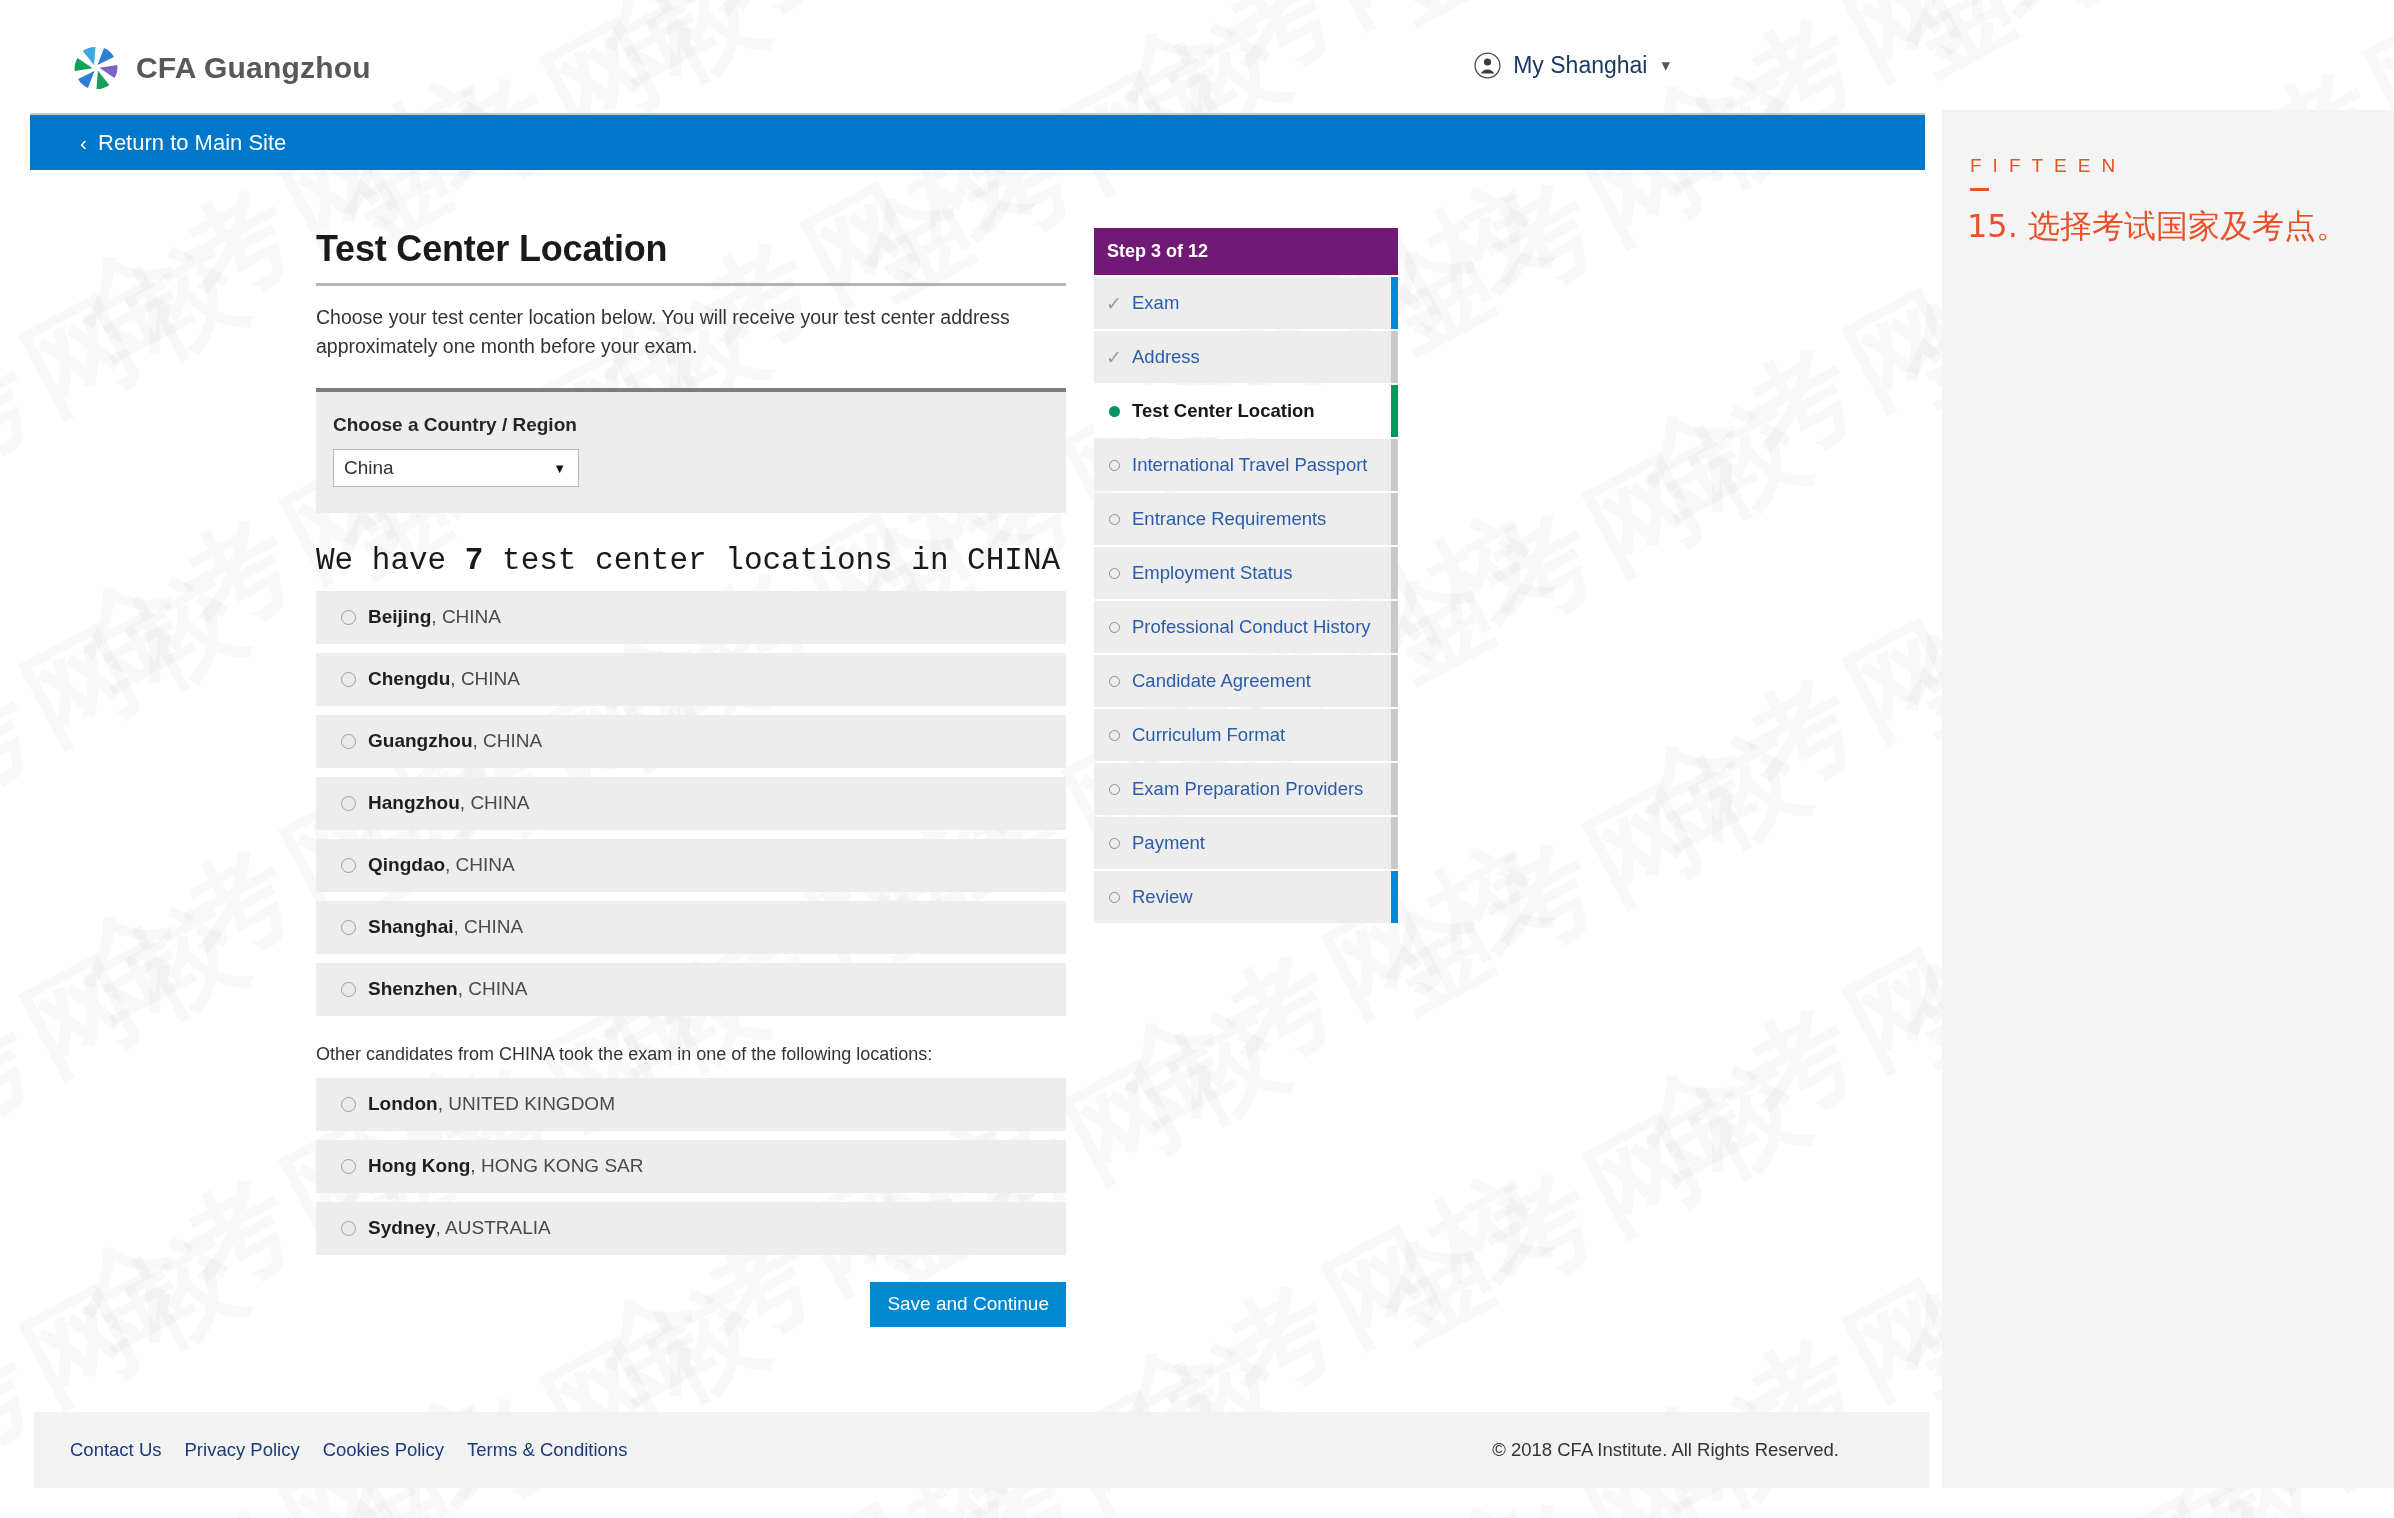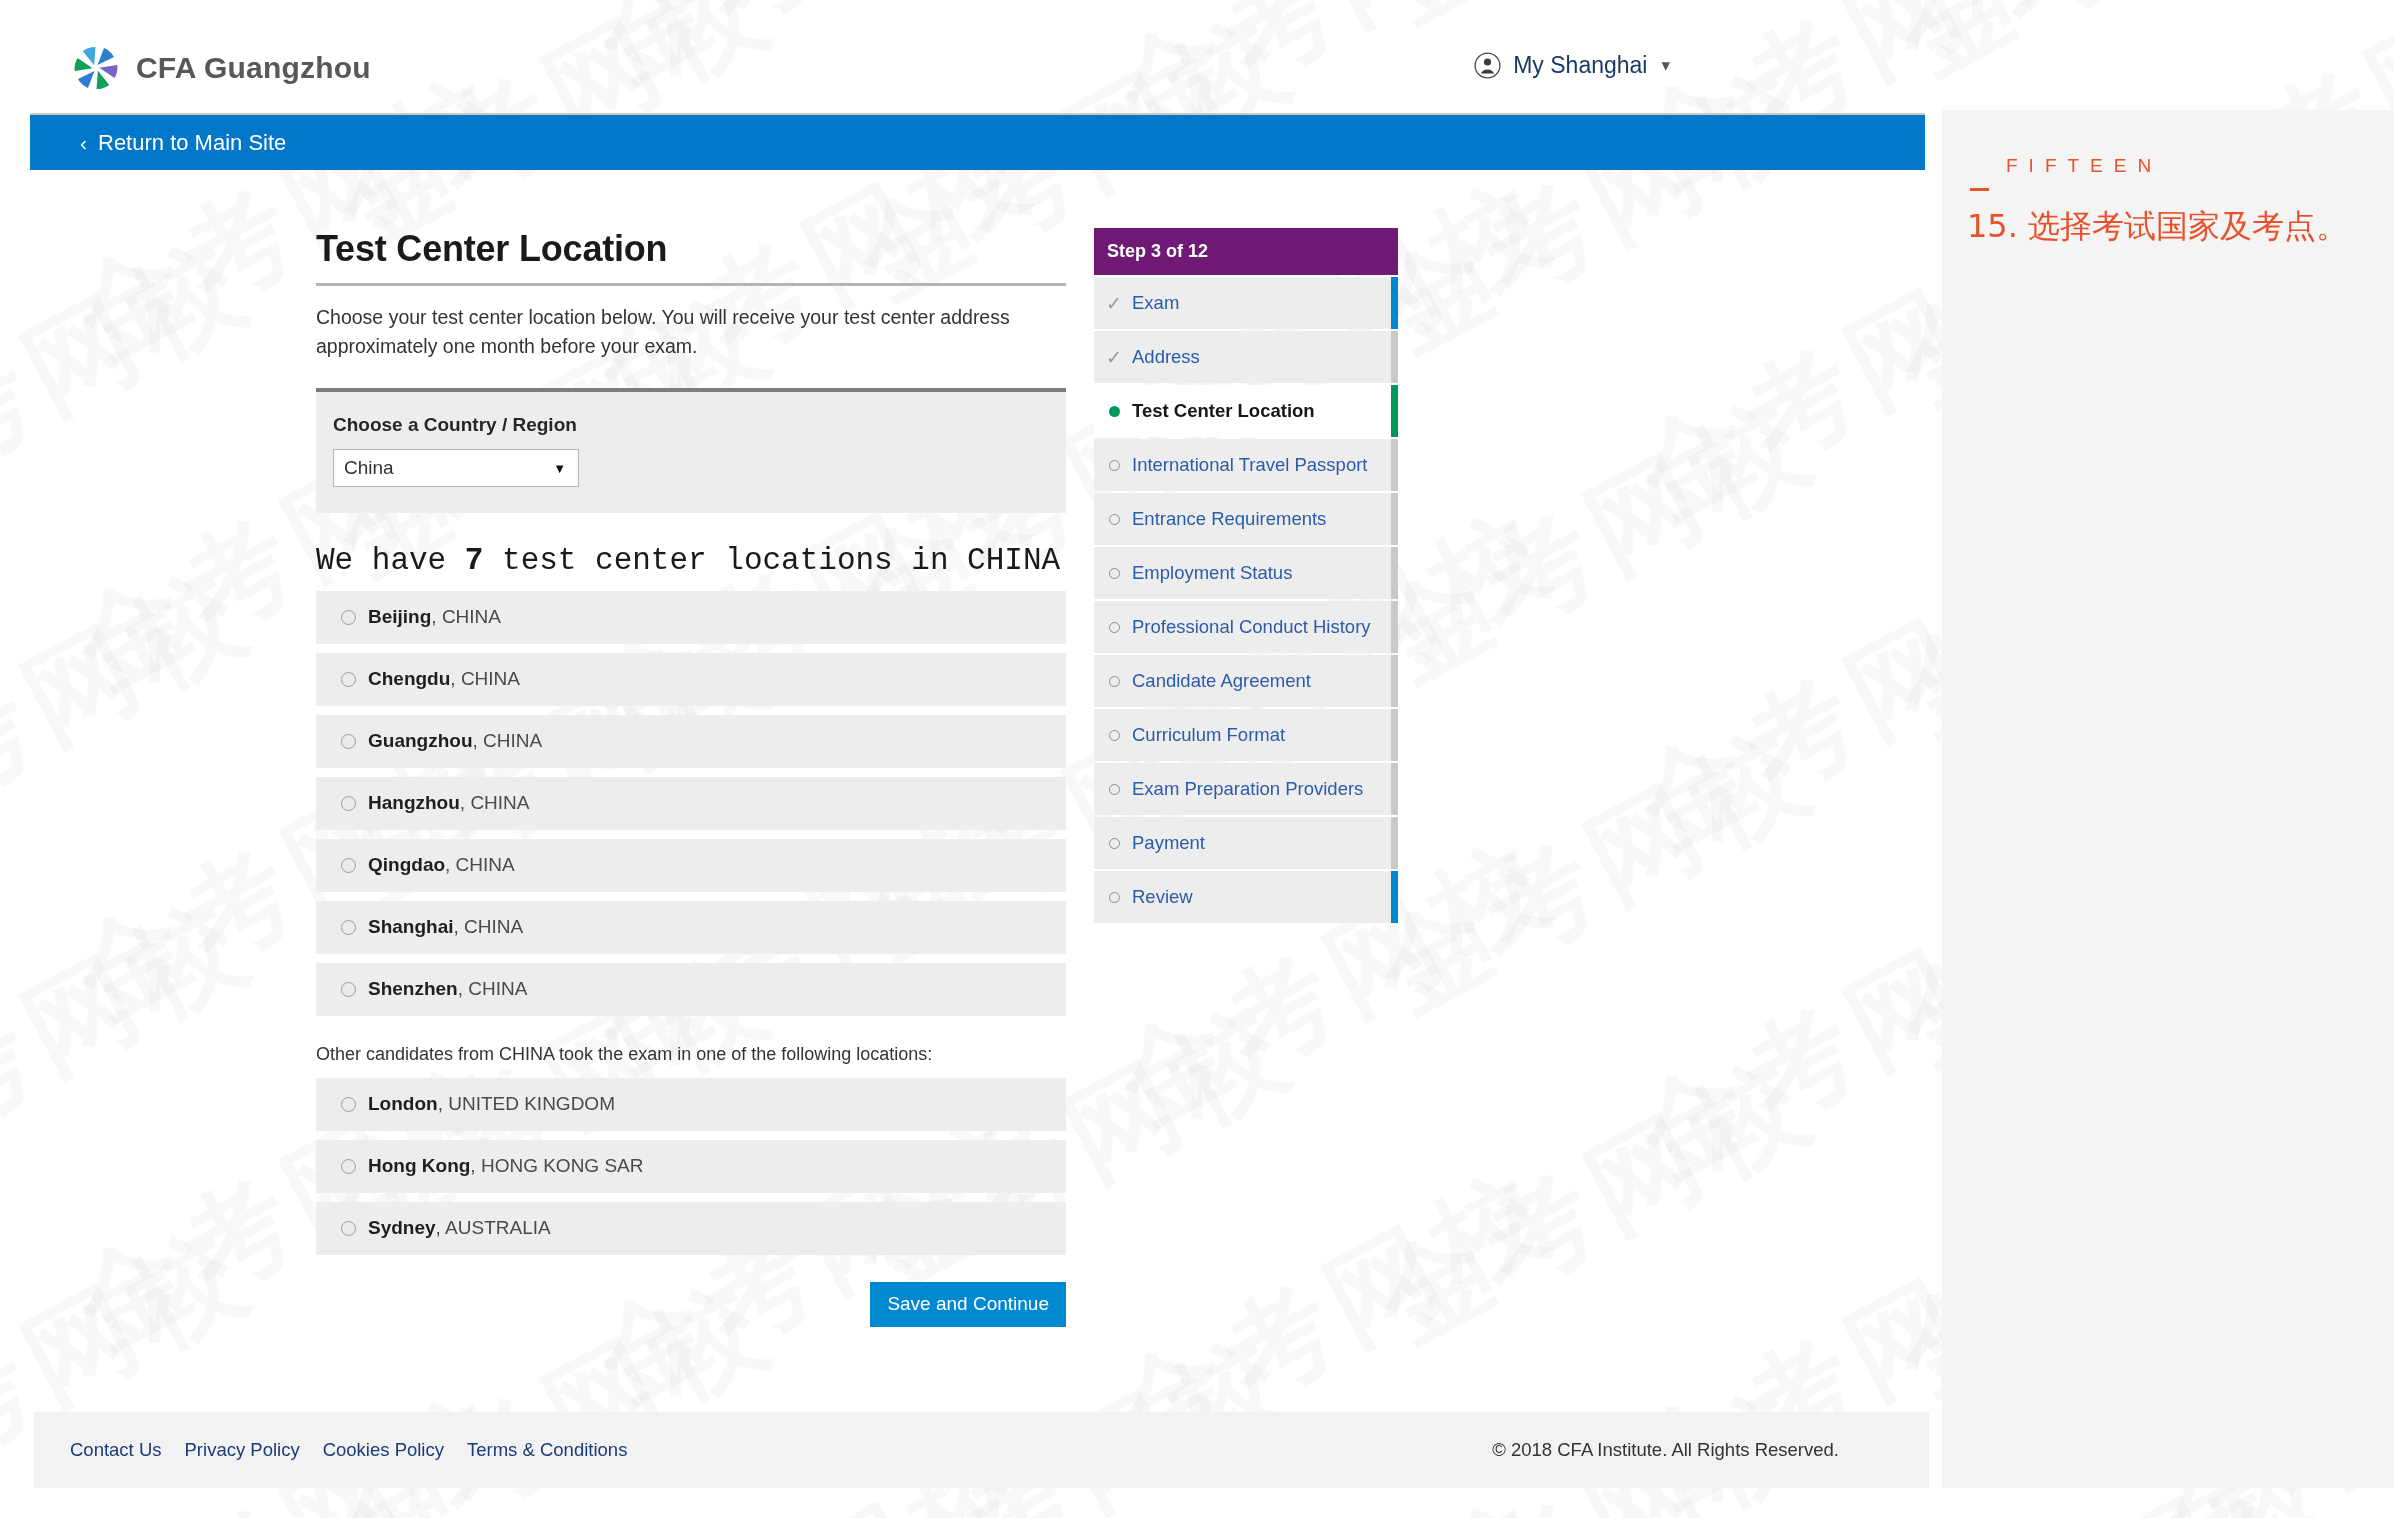--- a/index.html
+++ b/index.html
@@ -264,21 +264,20 @@
     position: absolute;
     left: 1942px; top: 110px;
     width: 452px; height: 1378px;
     background: #f4f4f4;
     z-index: 1;
   }
   #anno-kicker {
     position: absolute; left: 28px; top: 45px;
     font-size: 19px; color: #e8522a;
     letter-spacing: 11px;
-    margin-left: 36px;
   }
   #anno-dash {
     position: absolute; left: 28px; top: 78px;
     width: 19px; height: 3px; background: #e8522a;
   }
   #anno-text {
     position: absolute; left: 25px; top: 95px;
     font-family: "DejaVu Sans", sans-serif;
     font-size: 32px; color: #e8522a;
     white-space: nowrap;

